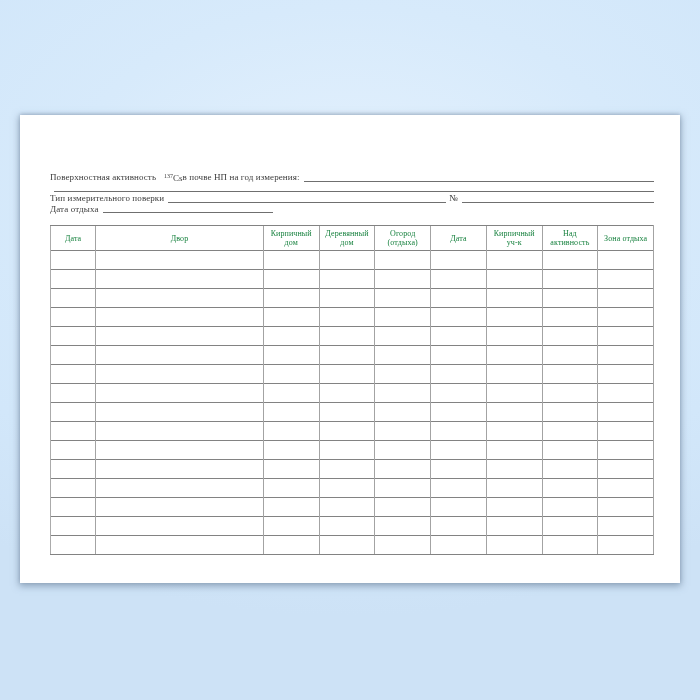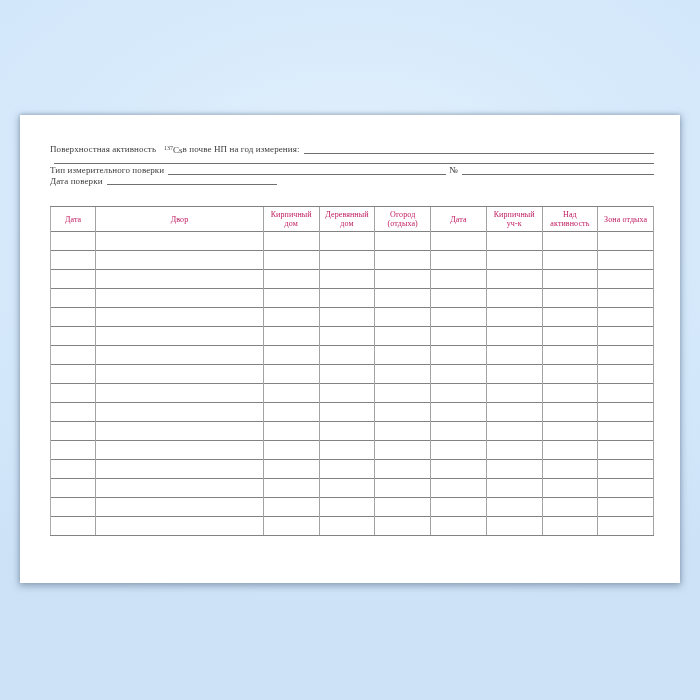--- a/index.html
+++ b/index.html
@@ -11,21 +11,21 @@
     font-family: "Liberation Serif", "DejaVu Serif", serif;
   }
   .paper {
     position: absolute;
     left: 20px; top: 115px;
     width: 660px; height: 468px;
     background: #ffffff;
     box-shadow: 0 2px 7px 1px rgba(88,110,134,0.55), 0 -1px 3px rgba(100,120,145,0.28);
     padding: 29px 26px 0 30px;
   }
-  .form-header { color: #3c3c3c; font-size: 9px; line-height: 1; }
+  .form-header { color: #3c3c3c; font-size: 9px; line-height: 1; margin-top: 28px; }
   .hline {
     display: flex;
     align-items: flex-end;
     height: 10.6px;
     white-space: nowrap;
   }
   .hline .lbl { padding-bottom: 0.5px; letter-spacing: 0.1px; }
   .iso { margin-left: 8px; padding-bottom: 0.5px; }
   .iso sup { font-size: 6px; vertical-align: 2.5px; letter-spacing: 0; }
   .fill {
@@ -38,25 +38,25 @@
   .fill.f35 { flex-grow: 3.5; }
   .fill.f145 { flex-grow: 1.45; }
   .fill.f1 { flex-grow: 1; }
   .fill-fixed {
     flex: 0 0 auto;
     width: 170px;
     border-bottom: 1px solid #6f6f6f;
     margin: 0 0 1px 4px;
   }
   #form-table {
-    margin-top: 20px;
+    margin-top: 11px;
     width: 604px;
     border-collapse: collapse;
     table-layout: fixed;
-    color: #be185d;
+    color: #15803d;
   }
   #form-table th, #form-table td {
     border-left: 1px solid #a3a3a3;
     border-top: 1px solid #828282;
   }
   #form-table tr > *:first-child { border-left: 1px solid #ababab; }
   #form-table tr > *:last-child { border-right: 1px solid #a3a3a3; }
   #form-table tbody tr:last-child td { border-bottom: 1px solid #828282; }
   #form-table th {
     height: 25px;
@@ -86,21 +86,21 @@
       <div class="hline">
         <span class="fill last"></span>
       </div>
       <div class="hline">
         <span class="lbl">Тип измерительного поверки</span>
         <span class="fill f145"></span>
         <span class="lbl">№</span>
         <span class="fill f1 last"></span>
       </div>
       <div class="hline">
-        <span class="lbl">Дата поверки</span>
+        <span class="lbl">Дата отдыха</span>
         <span class="fill-fixed"></span>
       </div>
     </div>
 
     <table id="form-table">
       <colgroup>
           <col style="width: 7.5%;">
           <col style="width: 27.8%;">
           <col style="width: 9.243%;">
           <col style="width: 9.243%;">

